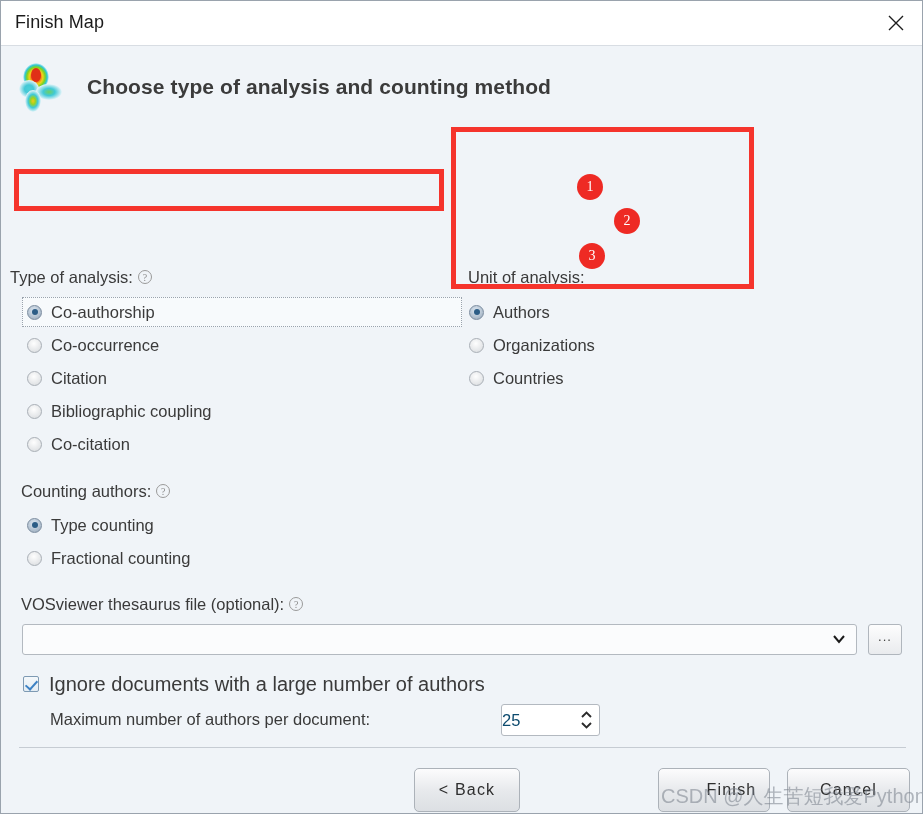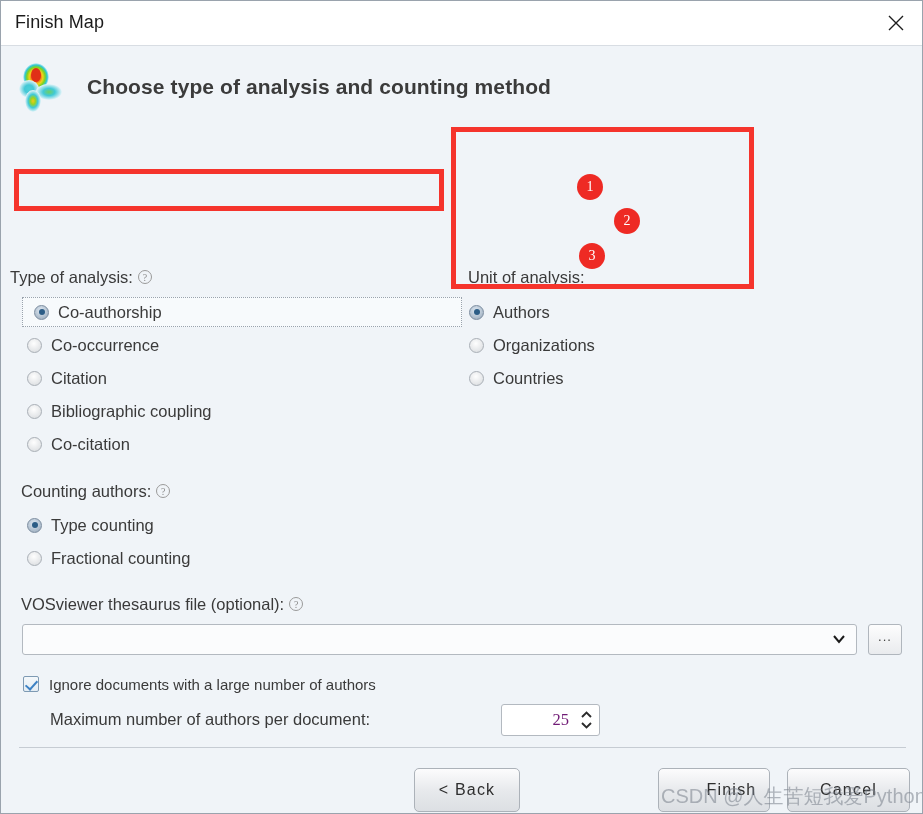--- a/index.html
+++ b/index.html
@@ -156,21 +156,21 @@
     content: "";
     position: absolute;
     left: 4px; top: 1px;
     width: 5px; height: 10px;
     border: solid #3c81c4;
     border-width: 0 2.5px 2.5px 0;
     transform: rotate(42deg);
   }
   .check-label {
     margin-left: 10px;
-    font-size: 15px;
+    font-size: 20px;
     color: #3a3a3a;
     white-space: nowrap;
   }
 
   
   #thesaurus-combo {
     position: absolute;
     left: 20px; top: 501px;
     width: 835px; height: 31px;
     background: #fbfcfd;
@@ -203,25 +203,24 @@
     left: 499px; top: 581px;
     width: 99px; height: 32px;
     background: #ffffff;
     border: 1px solid #b3b9c0;
     border-radius: 3px;
     display: flex;
     align-items: center;
   }
   #spinner-value {
     flex: 1;
-    text-align: right;
+    text-align: left;
     padding-right: 8px;
     font-size: 16.5px;
-    color: #701a75;
-    font-family: Liberation Serif, serif;
+    color: #0c4a6e;
   }
   #spinner-arrows {
     width: 22px;
     display: flex; flex-direction: column;
     align-items: center; justify-content: center;
     gap: 2px;
     padding-right: 4px;
     cursor: pointer;
   }
 
@@ -352,21 +351,21 @@
   </div>
 
   <div id="body-area">
 
     <div id="focus-ring"></div>
 
     <div class="section-label" style="left:8px; top:145px;">
       <span>Type of analysis:</span><span class="help-icon">?</span>
     </div>
 
-    <div class="radio-row" style="left:32px; top:178px;">
+    <div class="radio-row" style="left:25px; top:178px;">
       <span class="radio checked"></span>
       <span class="radio-label">Co-authorship</span>
     </div>
     <div class="radio-row" style="left:25px; top:211px;">
       <span class="radio"></span>
       <span class="radio-label">Co-occurrence</span>
     </div>
     <div class="radio-row" style="left:25px; top:244px;">
       <span class="radio"></span>
       <span class="radio-label">Citation</span>

